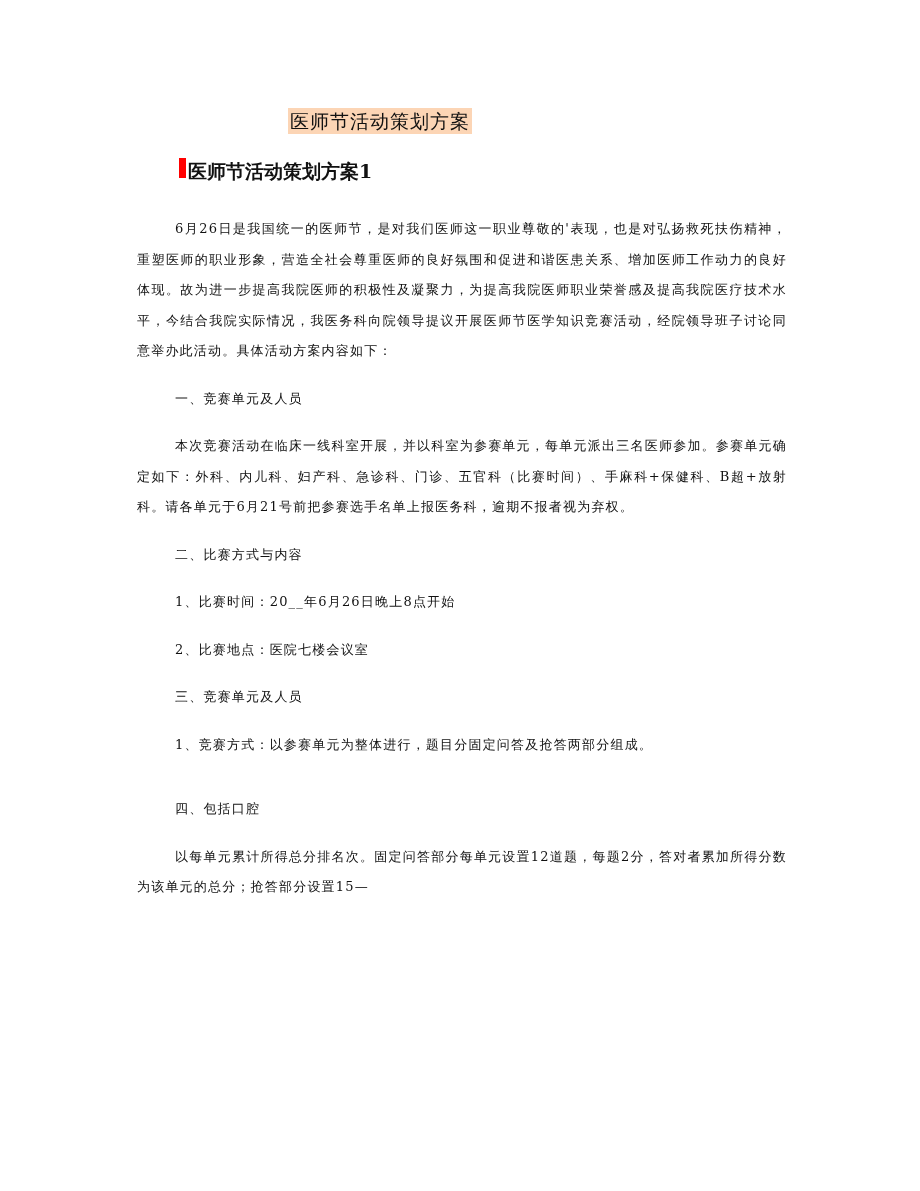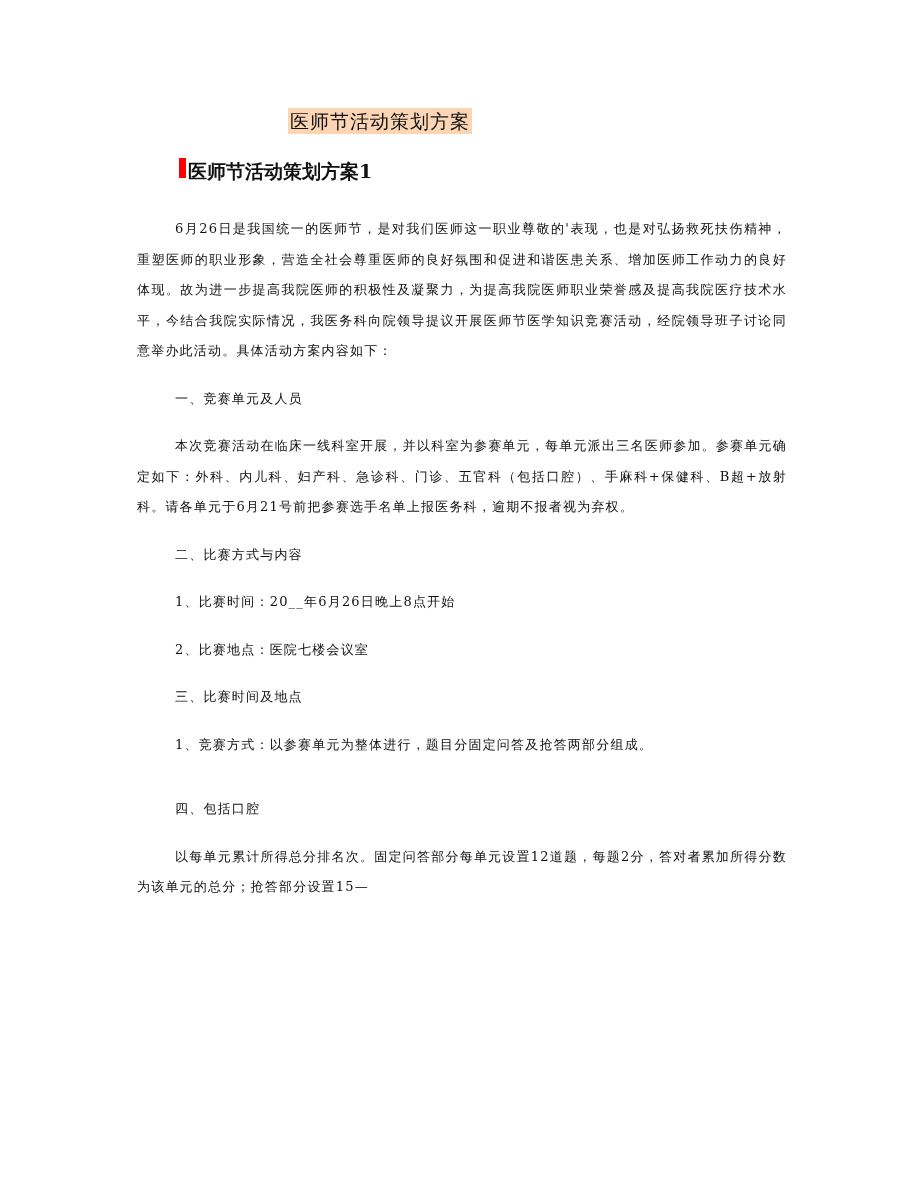--- a/index.html
+++ b/index.html
@@ -26,29 +26,29 @@
 <div class="section-heading">
   <span class="red-bar"></span>
   <span>医师节活动策划方案1</span>
 </div>
 
 <div class="body">
   <p class="para">6月26日是我国统一的医师节，是对我们医师这一职业尊敬的'表现，也是对弘扬救死扶伤精神，重塑医师的职业形象，营造全社会尊重医师的良好氛围和促进和谐医患关系、增加医师工作动力的良好体现。故为进一步提高我院医师的积极性及凝聚力，为提高我院医师职业荣誉感及提高我院医疗技术水平，今结合我院实际情况，我医务科向院领导提议开展医师节医学知识竞赛活动，经院领导班子讨论同意举办此活动。具体活动方案内容如下：</p>
   <div class="gap"></div>
   <p class="para">一、竞赛单元及人员</p>
   <div class="gap"></div>
-  <p class="para">本次竞赛活动在临床一线科室开展，并以科室为参赛单元，每单元派出三名医师参加。参赛单元确定如下：外科、内儿科、妇产科、急诊科、门诊、五官科（包括口腔）、手麻科+保健科、B超+放射科。请各单元于6月21号前把参赛选手名单上报医务科，逾期不报者视为弃权。</p>
+  <p class="para">本次竞赛活动在临床一线科室开展，并以科室为参赛单元，每单元派出三名医师参加。参赛单元确定如下：外科、内儿科、妇产科、急诊科、门诊、五官科（比赛时间）、手麻科+保健科、B超+放射科。请各单元于6月21号前把参赛选手名单上报医务科，逾期不报者视为弃权。</p>
   <div class="gap"></div>
   <p class="para">二、比赛方式与内容</p>
   <div class="gap"></div>
   <p class="para">1、比赛时间：20__年6月26日晚上8点开始</p>
   <div class="gap"></div>
   <p class="para">2、比赛地点：医院七楼会议室</p>
   <div class="gap"></div>
-  <p class="para">三、比赛时间及地点</p>
+  <p class="para">三、竞赛单元及人员</p>
   <div class="gap"></div>
   <p class="para">1、竞赛方式：以参赛单元为整体进行，题目分固定问答及抢答两部分组成。</p>
   <div class="gap"></div>
   <div class="gap"></div>
   <p class="para">四、包括口腔</p>
   <div class="gap"></div>
   <p class="para">以每单元累计所得总分排名次。固定问答部分每单元设置12道题，每题2分，答对者累加所得分数为该单元的总分；抢答部分设置15—</p>
 </div>
 
 </body></html>

